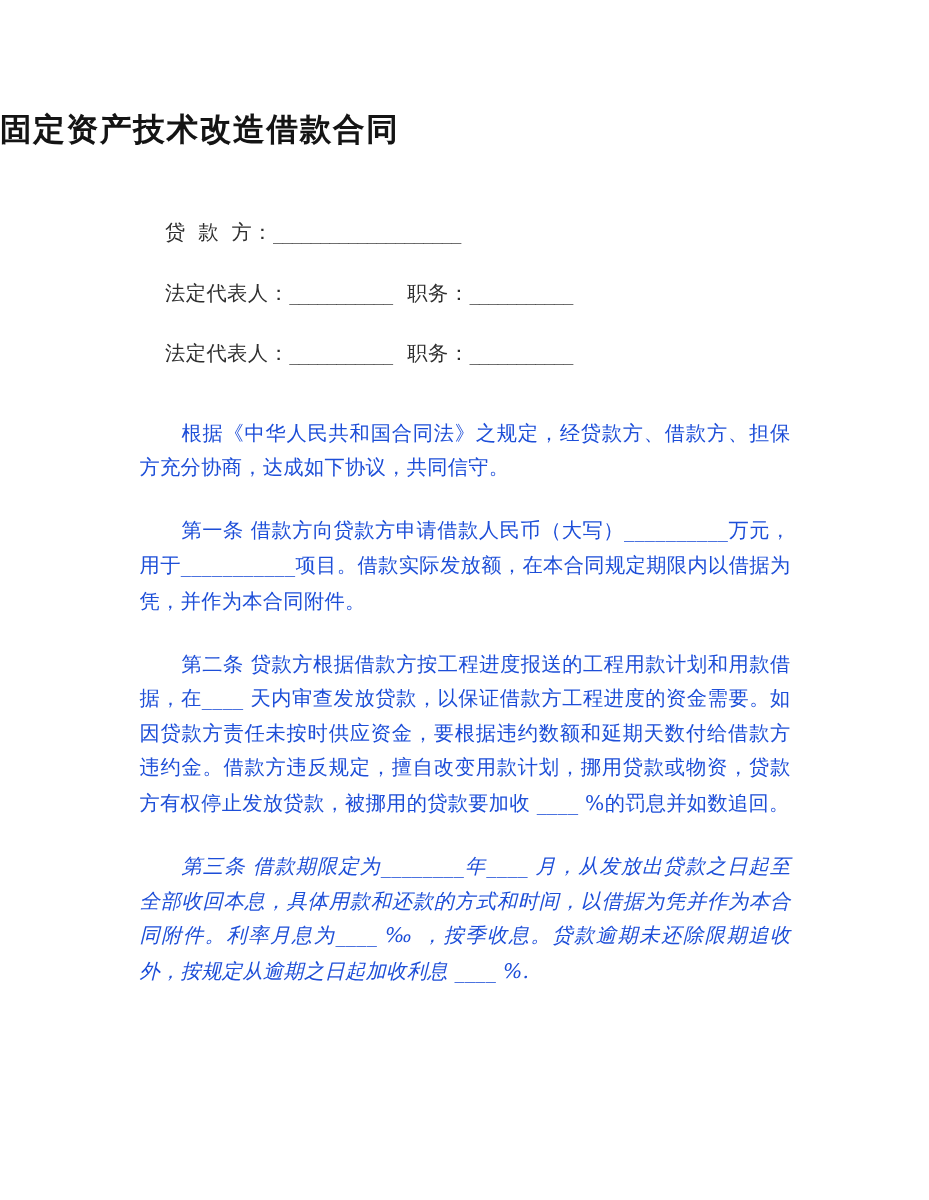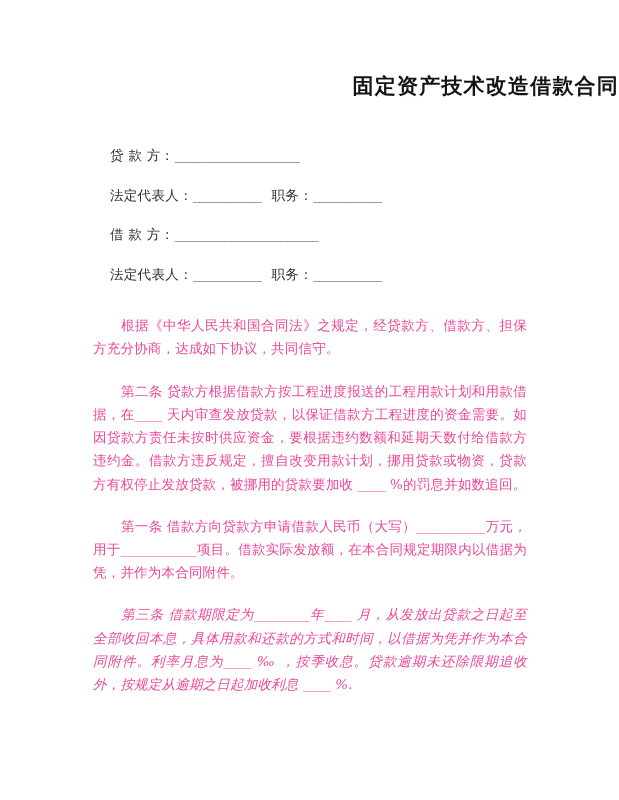--- a/index.html
+++ b/index.html
@@ -17,21 +17,21 @@
 
   .page {
     position: relative;
     width: 619px;
     height: 800px;
     background: #ffffff;
     box-sizing: border-box;
   }
 
   .doc-title {
-    text-align: right;
+    text-align: left;
     font-size: 21px;
     font-weight: bold;
     letter-spacing: 1.2px;
     color: #141414;
     margin: 0;
     padding-top: 72px;
     font-family: "DejaVu Sans", "Liberation Sans", sans-serif;
   }
 
   .form-block {
@@ -48,20 +48,21 @@
     color: #2f2f2f;
     letter-spacing: 0.3px;
   }
 
   .form-row:last-child {
     margin-bottom: 0;
   }
 
   .lbl {
     display: inline;
+    font-family: Liberation Mono, monospace;
   }
 
   .blank {
     display: inline;
     letter-spacing: -0.5px;
     color: #4a4a4a;
   }
 
   .gap {
     display: inline-block;
@@ -74,21 +75,21 @@
     padding-right: 92px;
   }
 
   .para {
     font-size: 13.5px;
     line-height: 1.72;
     text-align: justify;
     text-justify: inter-ideograph;
     text-indent: 28px;
     margin: 0 0 19px 0;
-    color: #ec4899;
+    color: #1d4ed8;
     letter-spacing: 0.2px;
   }
 
   .para:last-child {
     margin-bottom: 0;
     font-style: italic;
   }
 </style>
 </head>
 <body>
@@ -101,31 +102,28 @@
 
     <div class="form-row">
       <span class="lbl">贷 款 方：</span><span class="blank">____________________</span>
     </div>
 
 
     <div class="form-row">
       <span class="lbl">法定代表人：</span><span class="blank">___________</span><span class="gap"></span><span class="lbl">职务：</span><span class="blank">___________</span>
     </div>
 
-    <div class="form-row">
-      <span class="lbl">借 款 方：</span><span class="blank">_______________________</span>
-    </div>
 
 
     <div class="form-row">
       <span class="lbl">法定代表人：</span><span class="blank">___________</span><span class="gap"></span><span class="lbl">职务：</span><span class="blank">___________</span>
     </div>
 
   </div>
 
   <div class="body-block">
     <p class="para">根据《中华人民共和国合同法》之规定，经贷款方、借款方、担保方充分协商，达成如下协议，共同信守。</p>
+    <p class="para">第一条 借款方向贷款方申请借款人民币（大写）__________万元，用于___________项目。借款实际发放额，在本合同规定期限内以借据为凭，并作为本合同附件。</p>
     <p class="para">第二条 贷款方根据借款方按工程进度报送的工程用款计划和用款借据，在____ 天内审查发放贷款，以保证借款方工程进度的资金需要。如因贷款方责任未按时供应资金，要根据违约数额和延期天数付给借款方违约金。借款方违反规定，擅自改变用款计划，挪用贷款或物资，贷款方有权停止发放贷款，被挪用的贷款要加收 ____ %的罚息并如数追回。</p>
-    <p class="para">第一条 借款方向贷款方申请借款人民币（大写）__________万元，用于___________项目。借款实际发放额，在本合同规定期限内以借据为凭，并作为本合同附件。</p>
     <p class="para">第三条 借款期限定为________年____ 月，从发放出贷款之日起至全部收回本息，具体用款和还款的方式和时间，以借据为凭并作为本合同附件。利率月息为____ ‰ ，按季收息。贷款逾期未还除限期追收外，按规定从逾期之日起加收利息 ____ %.</p>
   </div>
 
 </div>
 
 </body></html>

